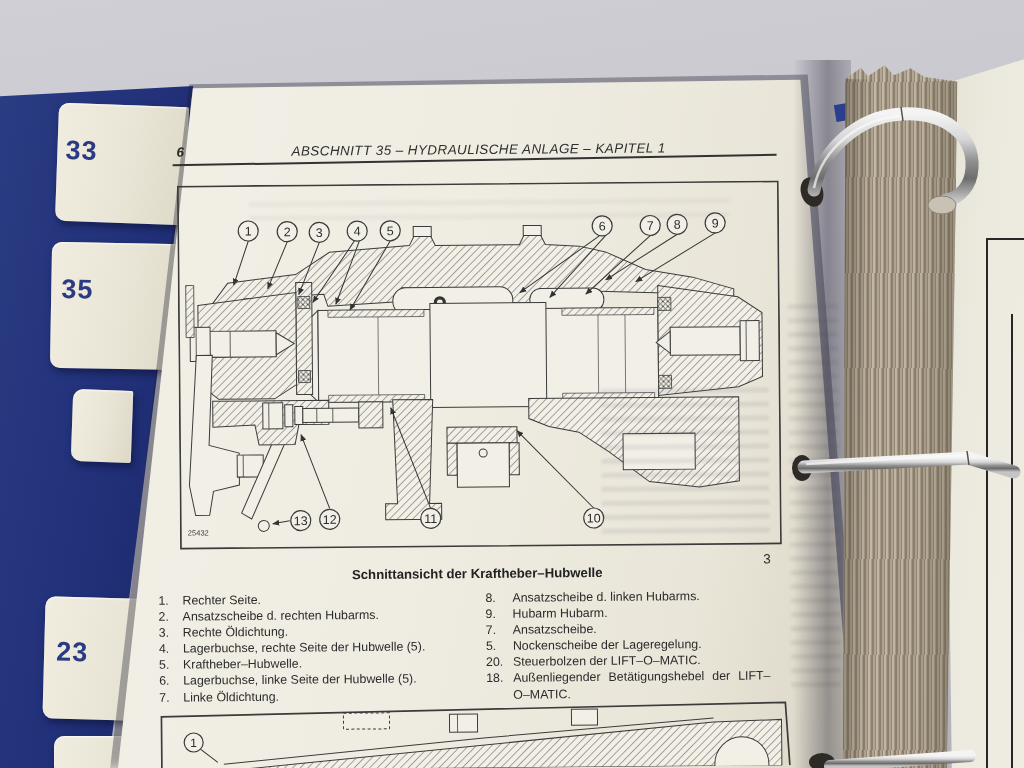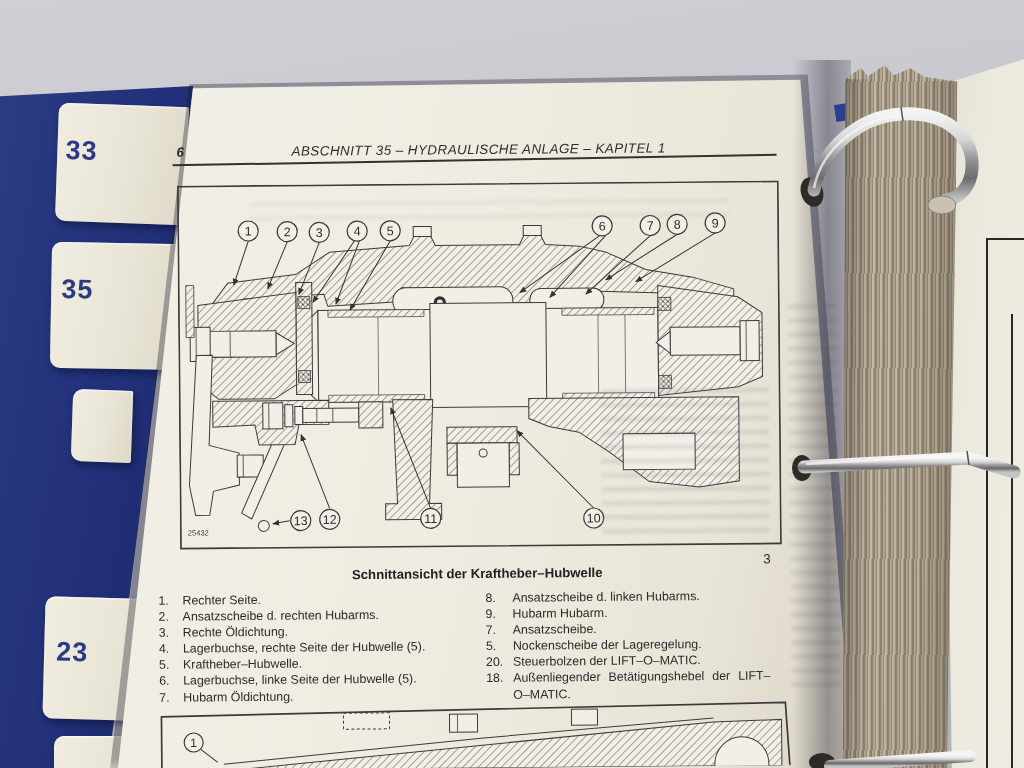--- a/index.html
+++ b/index.html
@@ -305,21 +305,21 @@
     <div class="row">
         <span class="num">5.</span>
         <span>Kraftheber–Hubwelle.</span>
       </div>
     <div class="row">
         <span class="num">6.</span>
         <span>Lagerbuchse, linke Seite der Hubwelle (5).</span>
       </div>
     <div class="row">
         <span class="num">7.</span>
-        <span>Hubarm Öldichtung.</span>
+        <span>Linke Öldichtung.</span>
       </div>
   </div>
   <div class="abs col" id="col-right">
     <div class="row">
         <span class="num">8.</span>
         <span>Ansatzscheibe d. linken Hubarms.</span>
       </div>
     <div class="row">
         <span class="num">9.</span>
         <span>Hubarm Hubarm.</span>

